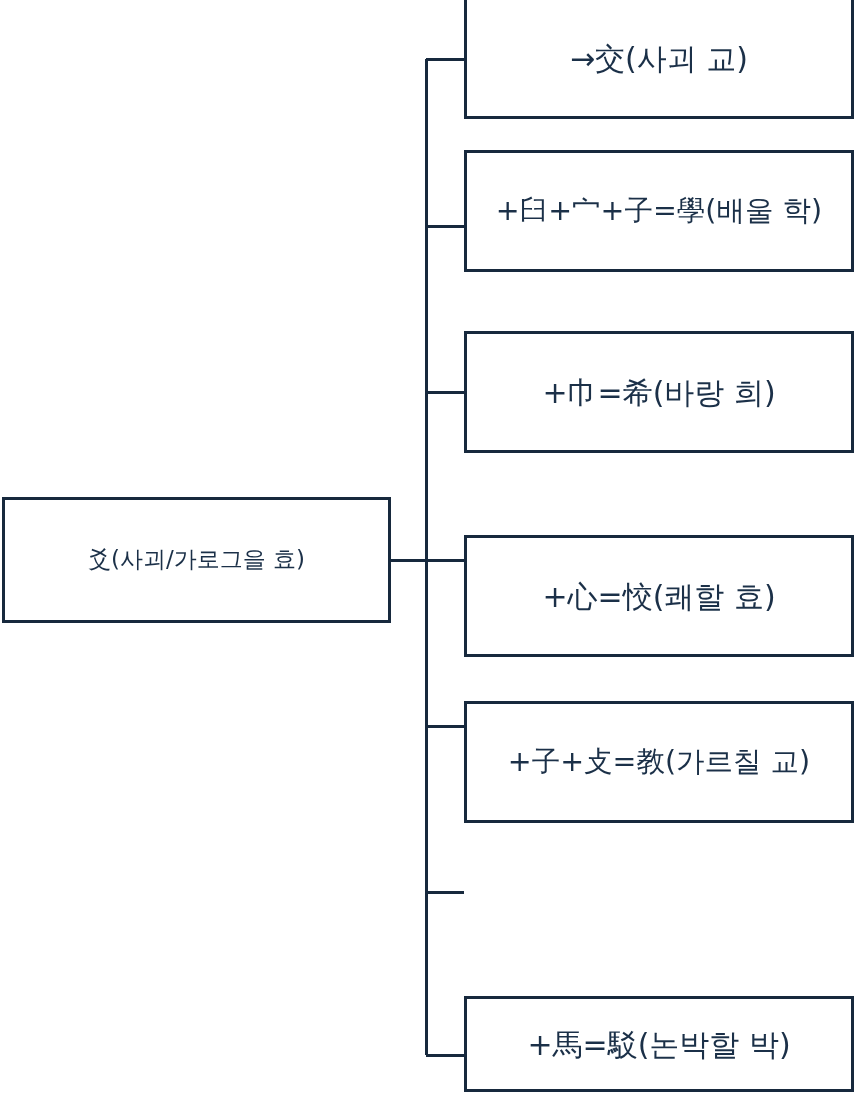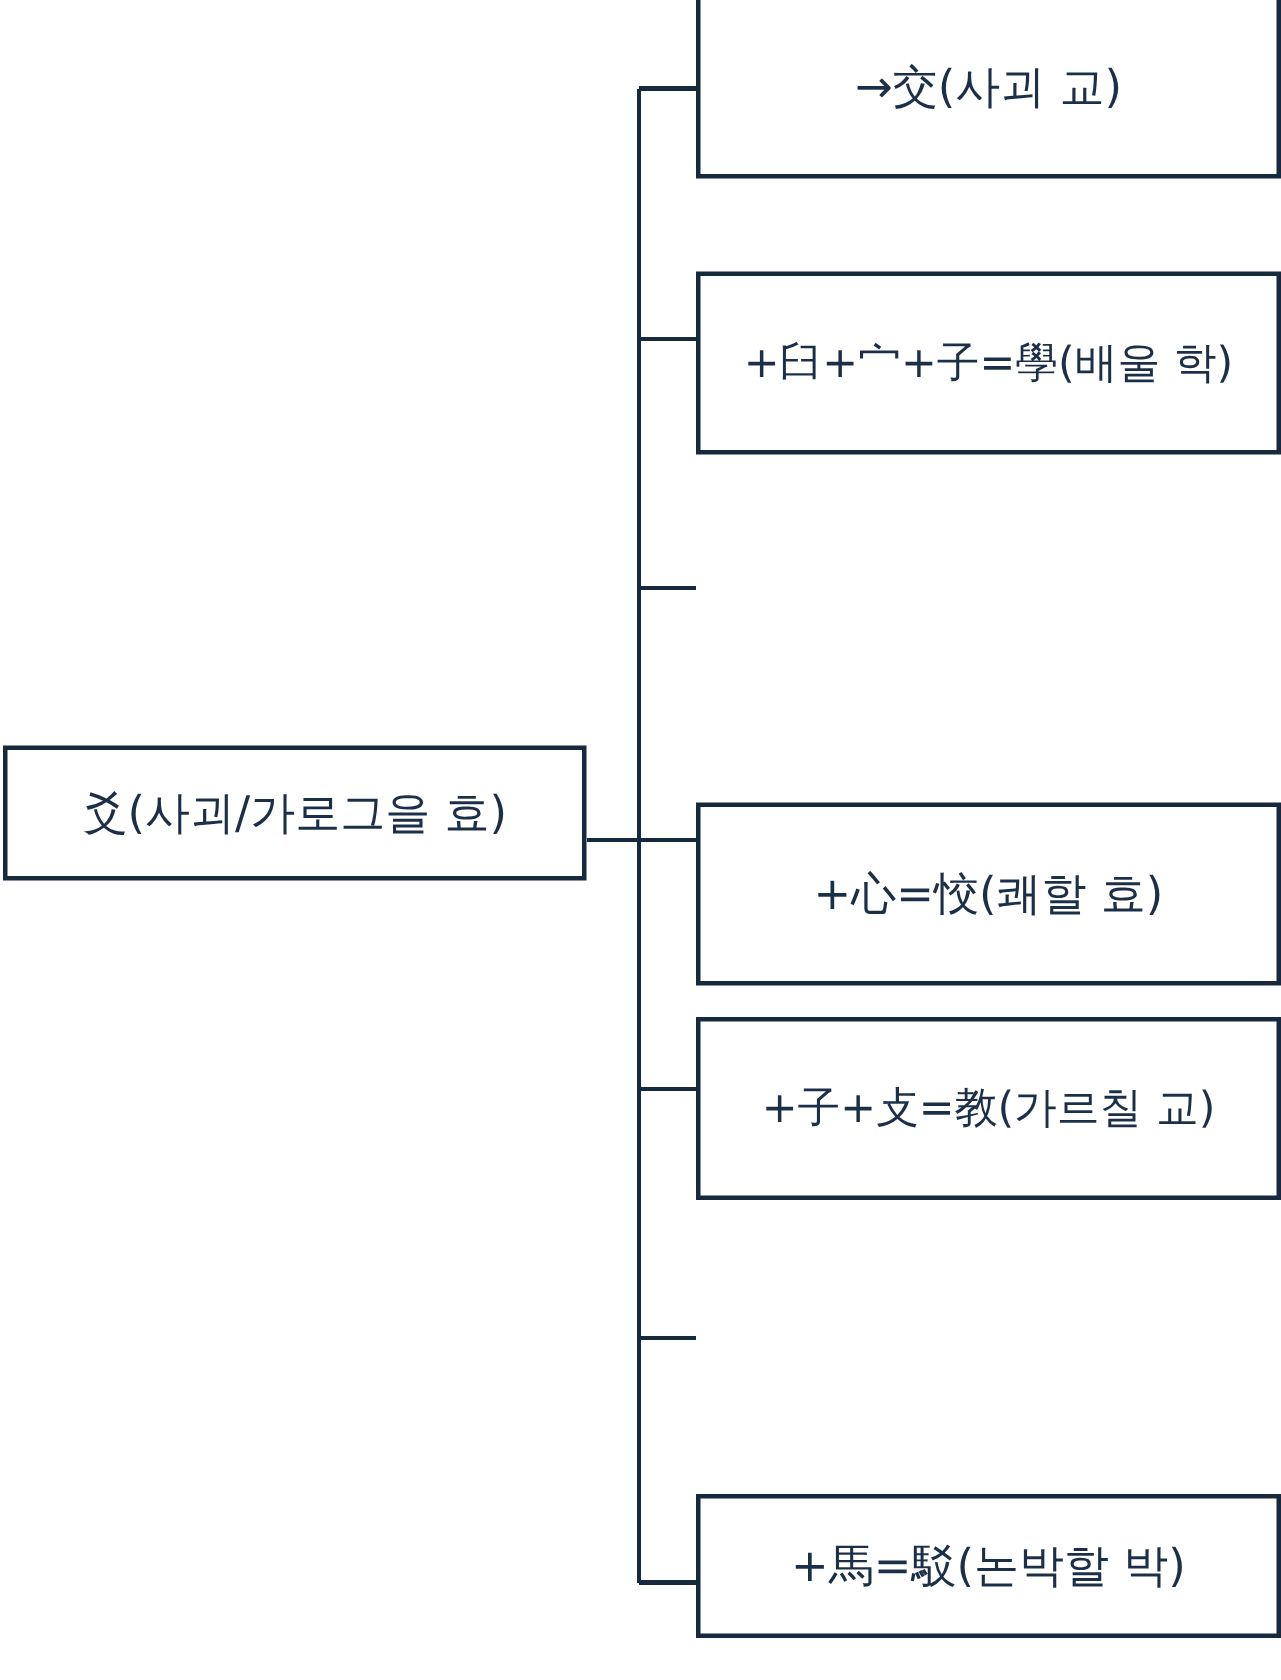--- a/index.html
+++ b/index.html
@@ -27,22 +27,22 @@
     justify-content: center;
     color: #1b3048;
     text-align: center;
     line-height: 1.1;
     white-space: nowrap;
   }
   .root-box {
     left: 2px;
     top: 497px;
     width: 389px;
-    height: 90px;
-    font-size: 30px;
+    height: 126px;
+    font-size: 23px;
   }
   .child-box {
     left: 464px;
     width: 390px;
     height: 122px;
     font-size: 30px;
   }
   .child-box.tight {
     font-size: 28.5px;
   }
@@ -82,30 +82,33 @@
   </svg>
 
   <div class="node-box root-box">
     <span>爻(사괴/가로그을 효)</span>
   </div>
 
   <div class="node-box child-box" style="top:-3px;">
     <span>→交(사괴 교)</span>
   </div>
 
-  <div class="node-box child-box tight" style="top:181px;">
+  <div class="node-box child-box tight" style="top:150px;">
     <span>+臼+宀+子=學(배울 학)</span>
   </div>
 
+  <div class="node-box child-box" style="top:331px;">
+    <span>+巾=希(바랑 희)</span>
+  </div>
 
   <div class="node-box child-box" style="top:499px;margin-top:36px;">
     <span>+心=恔(쾌할 효)</span>
   </div>
 
-  <div class="node-box child-box tight" style="top:678px;text-align:right;">
+  <div class="node-box child-box tight" style="top:701px;text-align:right;">
     <span>+子+攴=教(가르칠 교)</span>
   </div>
 
 
   <div class="node-box child-box" style="top:996px;height:96px;">
     <span>+馬=駁(논박할 박)</span>
   </div>
 
 </div>
 

